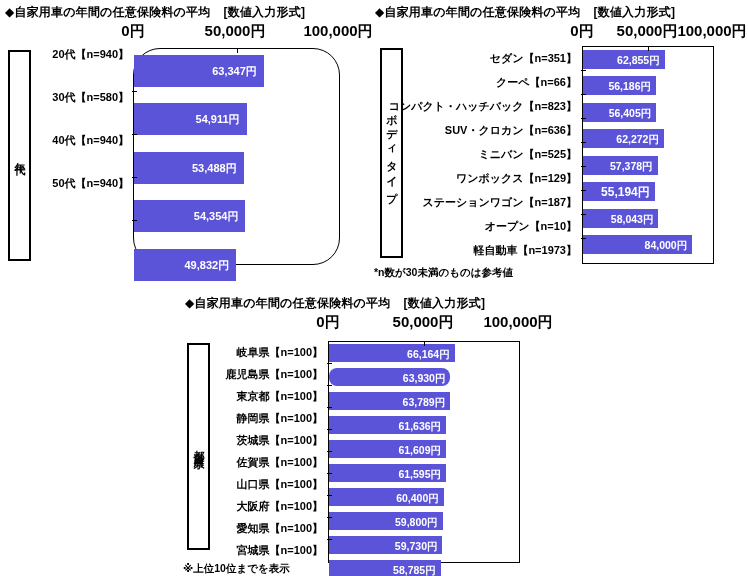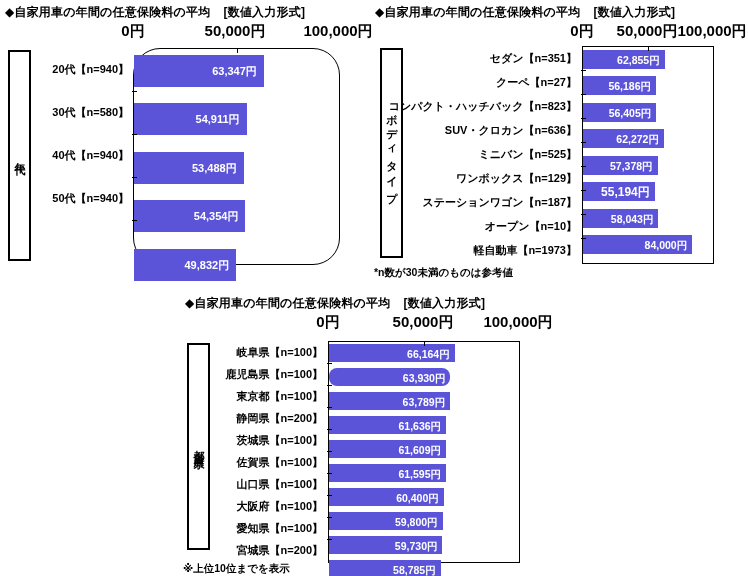--- a/index.html
+++ b/index.html
@@ -15,21 +15,21 @@
   .fmt{margin-left:13px;}
   .tick{position:absolute;transform:translateX(-50%);font-size:15px;white-space:nowrap;}
   .c0t0{left:133px;top:22px;} .c0t1{left:235px;top:22px;} .c0t2{left:338px;top:22px;}
   .c1t0{left:582px;top:22px;} .c1t1{left:647px;top:22px;} .c1t2{left:712px;top:22px;}
   .c2t0{left:328px;top:313px;} .c2t1{left:423px;top:313px;} .c2t2{left:518px;top:313px;}
   .plot{position:absolute;border:1px solid #000;box-sizing:content-box;background:#fff;}
   .p0{left:133px;top:48px;width:205px;height:215px;border-radius:27px;}
   .p1{left:582px;top:46px;width:130px;height:216px;}
   .p2{left:328px;top:341px;width:190px;height:220px;}
   .labels{position:absolute;}
-  .l0{left:33px;top:48px;width:96px;}
+  .l0{left:33px;top:33px;width:96px;}
   .l1{left:385px;top:46px;width:192px;}
   .l2{left:210px;top:341px;width:113px;}
   .cat-label{display:flex;justify-content:flex-end;align-items:center;
     font-size:11px;white-space:nowrap;}
   .groupbox{position:absolute;border:2px solid #000;box-sizing:border-box;
     display:flex;align-items:center;justify-content:center;background:#fff;}
   .g0{left:8px;top:50px;width:23px;height:211px;}
   .g1{left:380px;top:48px;width:23px;height:210px;}
   .g2{left:187px;top:343px;width:23px;height:207px;}
   .vtext{writing-mode:vertical-rl;text-orientation:upright;font-size:11px;letter-spacing:3px;}
@@ -92,21 +92,21 @@
       <span>◆自家用車の年間の任意保険料の平均</span><span class="fmt">[数値入力形式]</span>
     </div>
     <span class="tick c1t0">0円</span>
     <span class="tick c1t1">50,000円</span>
     <span class="tick c1t2">100,000円</span>
     <div class="groupbox g1">
       <span class="vtext">ボディタイプ</span>
     </div>
     <div class="labels l1" id="labels-1">
         <div class="cat-label" style="height: 24px;">セダン【n=351】</div>
-        <div class="cat-label" style="height: 24px;">クーペ【n=27】</div>
+        <div class="cat-label" style="height: 24px;">クーペ【n=66】</div>
         <div class="cat-label" style="height: 24px;">コンパクト・ハッチバック【n=823】</div>
         <div class="cat-label" style="height: 24px;">SUV・クロカン【n=636】</div>
         <div class="cat-label" style="height: 24px;">ミニバン【n=525】</div>
         <div class="cat-label" style="height: 24px;">ワンボックス【n=129】</div>
         <div class="cat-label" style="height: 24px;">ステーションワゴン【n=187】</div>
         <div class="cat-label" style="height: 24px;">オープン【n=10】</div>
         <div class="cat-label" style="height: 24px;">軽自動車【n=1973】</div>
       </div>
     <div class="plot p1" id="plot-1">
         <div class="bar-row" style="height: 24px;">
@@ -153,27 +153,27 @@
     <span class="tick c2t0">0円</span>
     <span class="tick c2t1">50,000円</span>
     <span class="tick c2t2">100,000円</span>
     <div class="groupbox g2">
       <span class="vtext">都道府県</span>
     </div>
     <div class="labels l2" id="labels-2">
         <div class="cat-label" style="height: 22px;">岐阜県【n=100】</div>
         <div class="cat-label" style="height: 22px;">鹿児島県【n=100】</div>
         <div class="cat-label" style="height: 22px;">東京都【n=100】</div>
-        <div class="cat-label" style="height: 22px;">静岡県【n=200】</div>
+        <div class="cat-label" style="height: 22px;">静岡県【n=100】</div>
         <div class="cat-label" style="height: 22px;">茨城県【n=100】</div>
         <div class="cat-label" style="height: 22px;">佐賀県【n=100】</div>
         <div class="cat-label" style="height: 22px; text-align: center;">山口県【n=100】</div>
         <div class="cat-label" style="height: 22px;">大阪府【n=100】</div>
         <div class="cat-label" style="height: 22px;">愛知県【n=100】</div>
-        <div class="cat-label" style="height: 22px;">宮城県【n=200】</div>
+        <div class="cat-label" style="height: 22px;">宮城県【n=100】</div>
       </div>
     <div class="plot p2" id="plot-2">
         <div class="bar-row" style="height: 22px;">
           <div class="bar" style="height: 18px; margin-top: 2px; width: 125.712px; background: rgb(91, 84, 216);"><span class="bar-value" style="line-height: 18px; font-size: 10.5px; padding-right: 5px; color: rgb(255, 255, 255);">66,164円</span></div>
         </div>
         <div class="bar-row" style="height: 22px;">
           <div class="bar" style="height: 18px; margin-top: 2px; width: 121.467px; background: rgb(91, 84, 216); border-radius: 8px;"><span class="bar-value" style="line-height: 18px; font-size: 10.5px; padding-right: 5px; color: rgb(255, 255, 255);">63,930円</span></div>
         </div>
         <div class="cat-tick" style="top: 21px;"></div>
         <div class="bar-row" style="height: 22px;">

